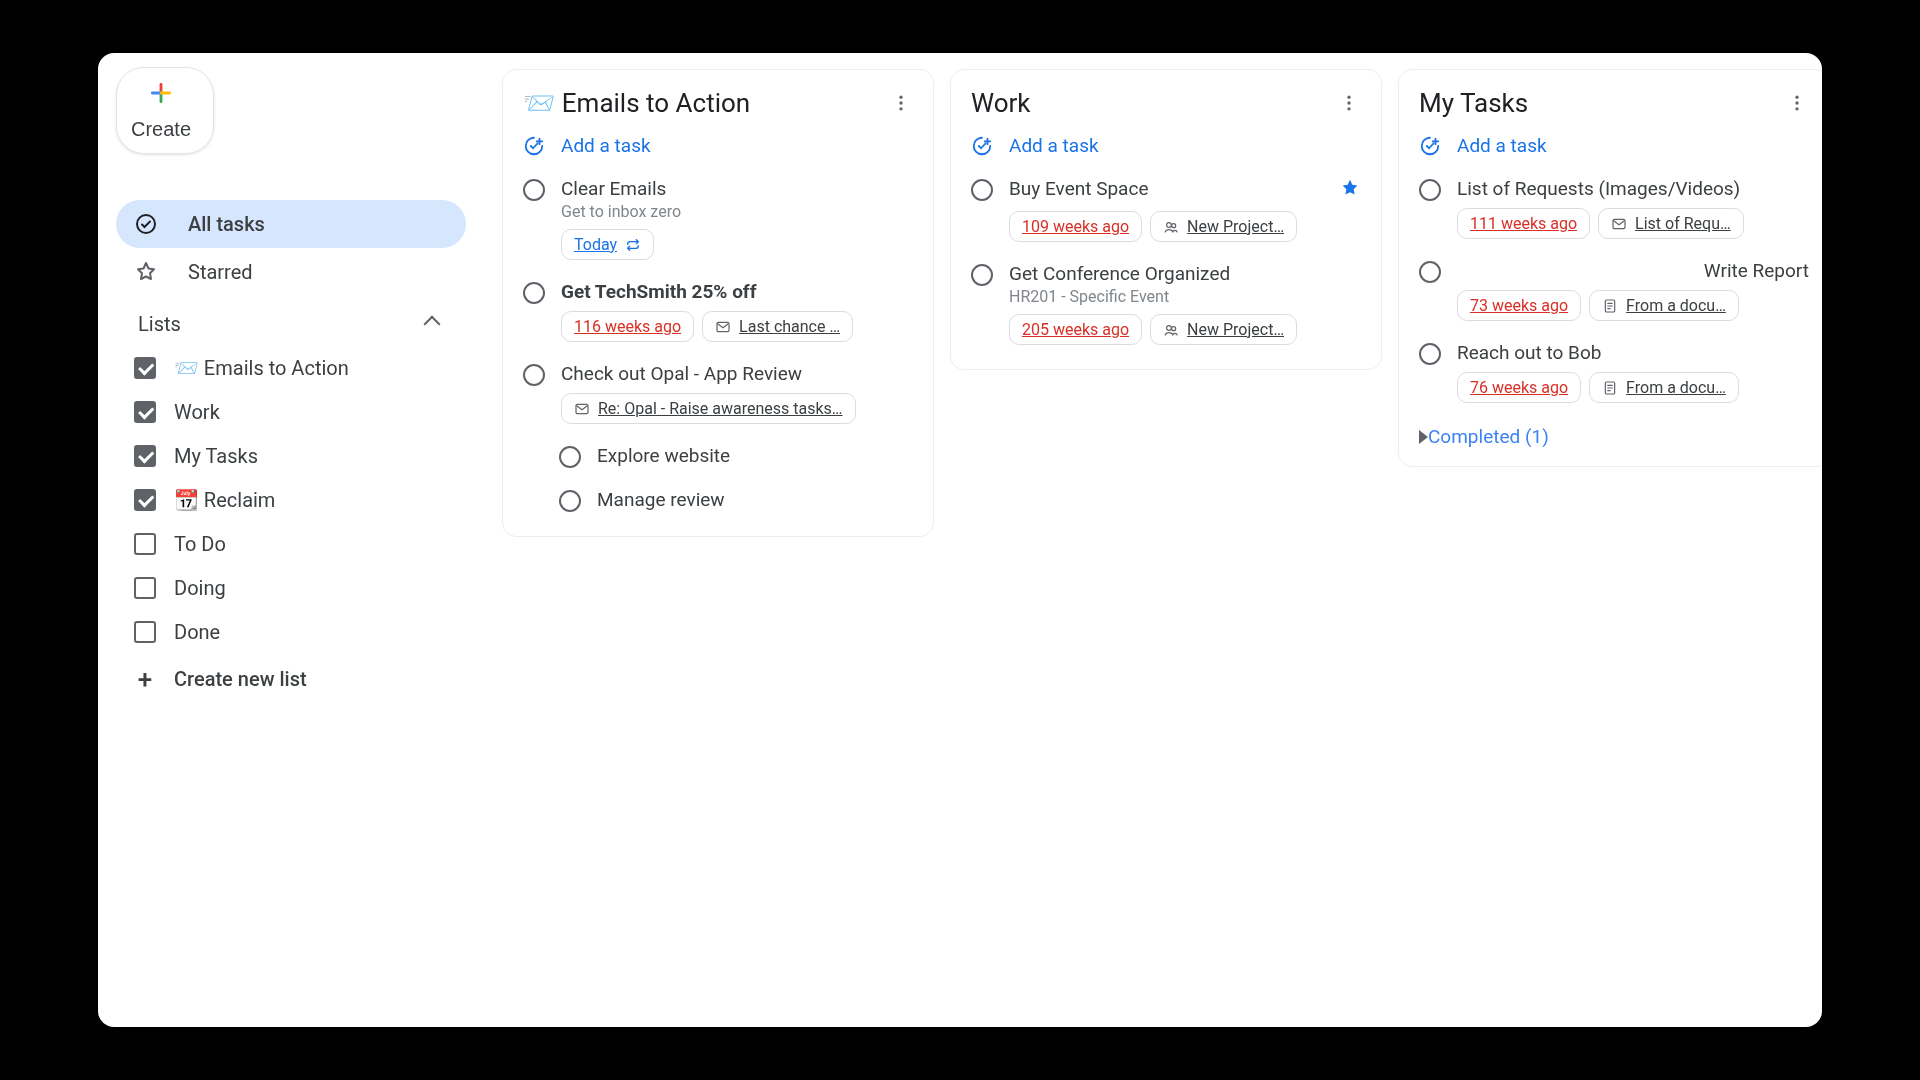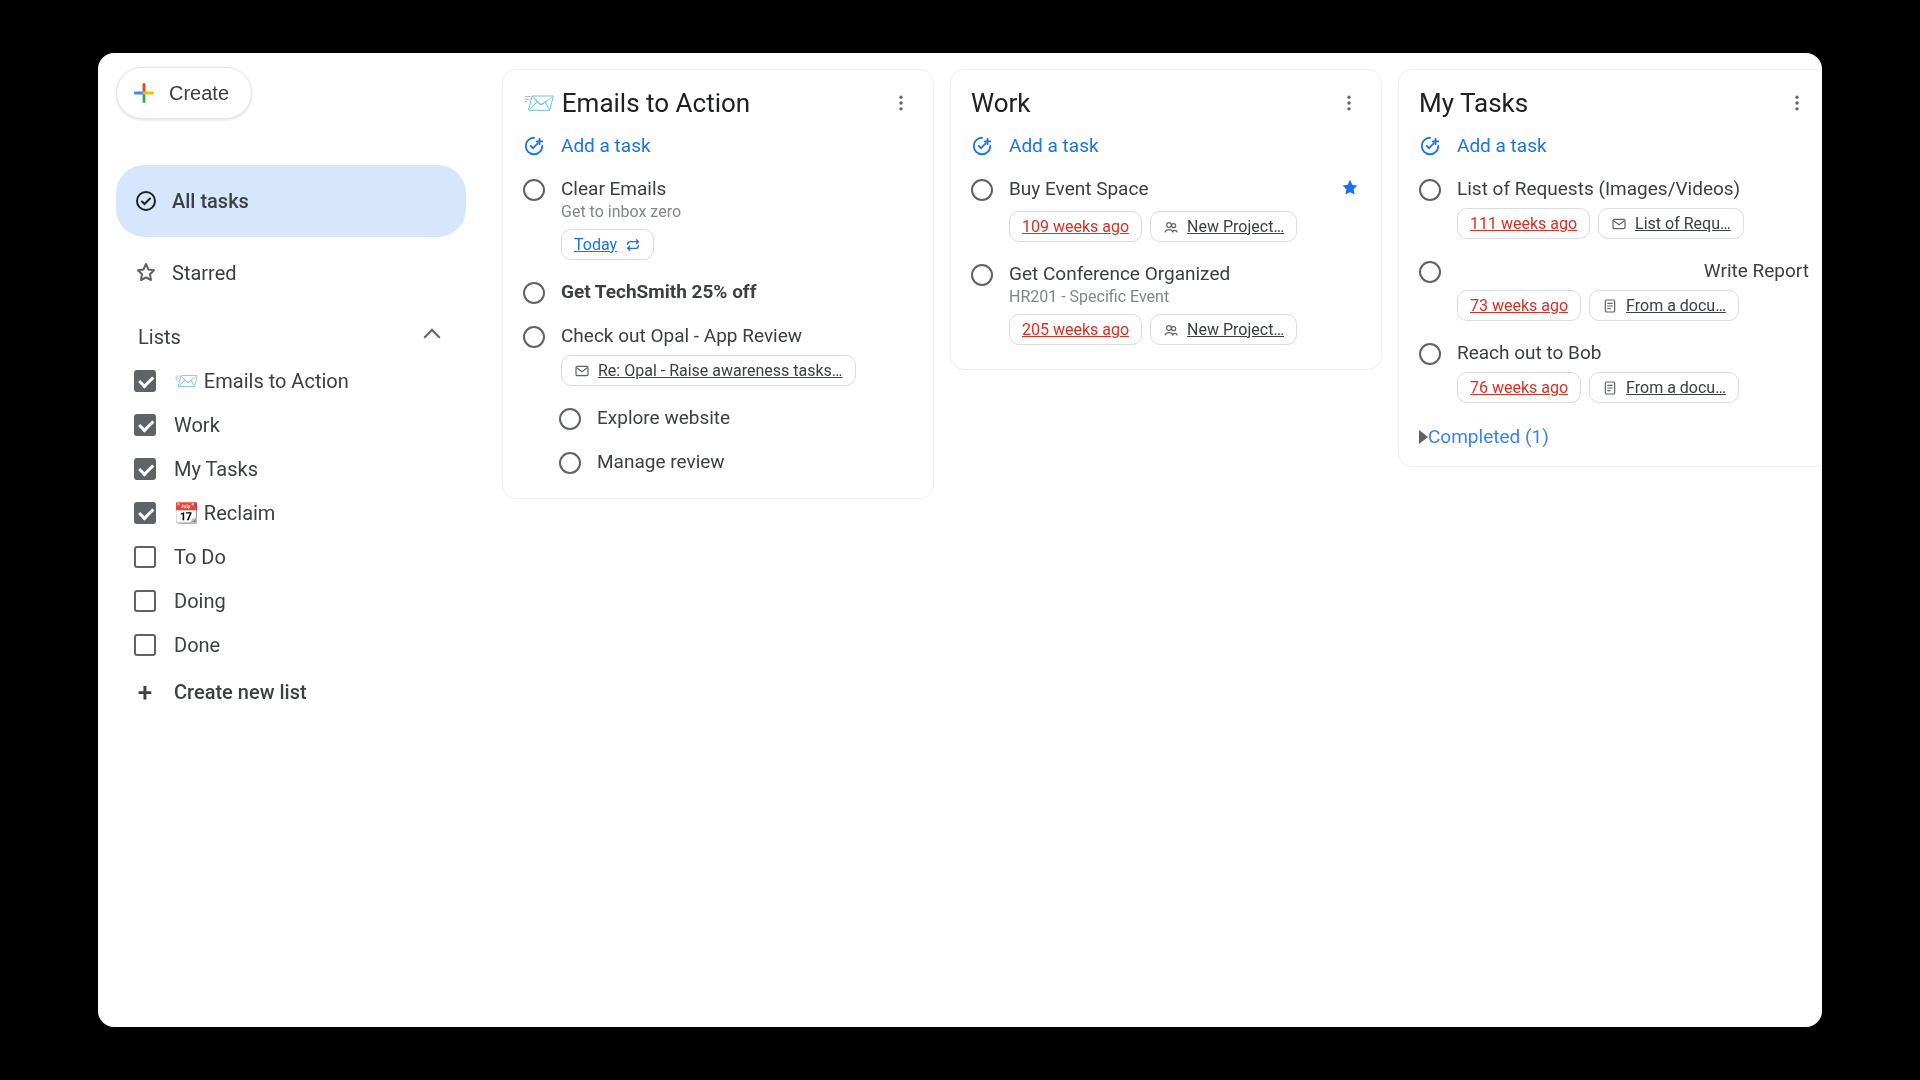--- a/index.html
+++ b/index.html
@@ -30,28 +30,29 @@
       align-items: center;
       gap: 12px;
       background: #fff;
       border: 1px solid #e3e4e7;
       border-radius: 28px;
       padding: 12px 22px 12px 14px;
       box-shadow: 0 1px 3px rgba(0,0,0,0.12);
       cursor: pointer;
       font-size: 20px;
       color: #3c4043;
+      flex-direction: column;
     }
     .plus-icon svg { display: block; }
     .nav-section { margin-top: 46px; }
     .nav-item {
       display: flex;
       align-items: center;
-      gap: 14px;
-      padding: 24px 18px;
+      gap: 30px;
+      padding: 12px 18px;
       border-radius: 28px;
       font-size: 20px;
       color: #3c4043;
       cursor: pointer;
     }
     .nav-item.active { background: #d6e6fd; font-weight: 500; }
     .nav-item svg { width: 24px; height: 24px; }
     .lists-header {
       display: flex;
       align-items: center;
@@ -291,20 +292,32 @@
               </div>
             </div>
           </div>
         </div>
         <div class="task">
           <div class="task-circle"></div>
           <div class="task-body">
             <div style="display: flex; justify-content: space-between; align-items: flex-start; font-weight: bold;">
               <div class="task-title">Get TechSmith 25% off</div>
             </div>
+            <div class="chips">
+              <div class="chip due">
+                <span>116 weeks ago</span>
+              </div>
+              <div class="chip ">
+                <svg viewBox="0 0 24 24">
+                  <rect x="3" y="5" width="18" height="14" rx="2" fill="none" stroke="#5f6368" stroke-width="1.8"></rect>
+                  <path d="M4 7l8 6 8-6" fill="none" stroke="#5f6368" stroke-width="1.8"></path>
+                </svg>
+                <span>Last chance …</span>
+              </div>
+            </div>
           </div>
         </div>
         <div class="task">
           <div class="task-circle"></div>
           <div class="task-body">
             <div style="display: flex; justify-content: space-between; align-items: flex-start;">
               <div class="task-title">Check out Opal - App Review</div>
             </div>
             <div class="chips">
               <div class="chip wide">

